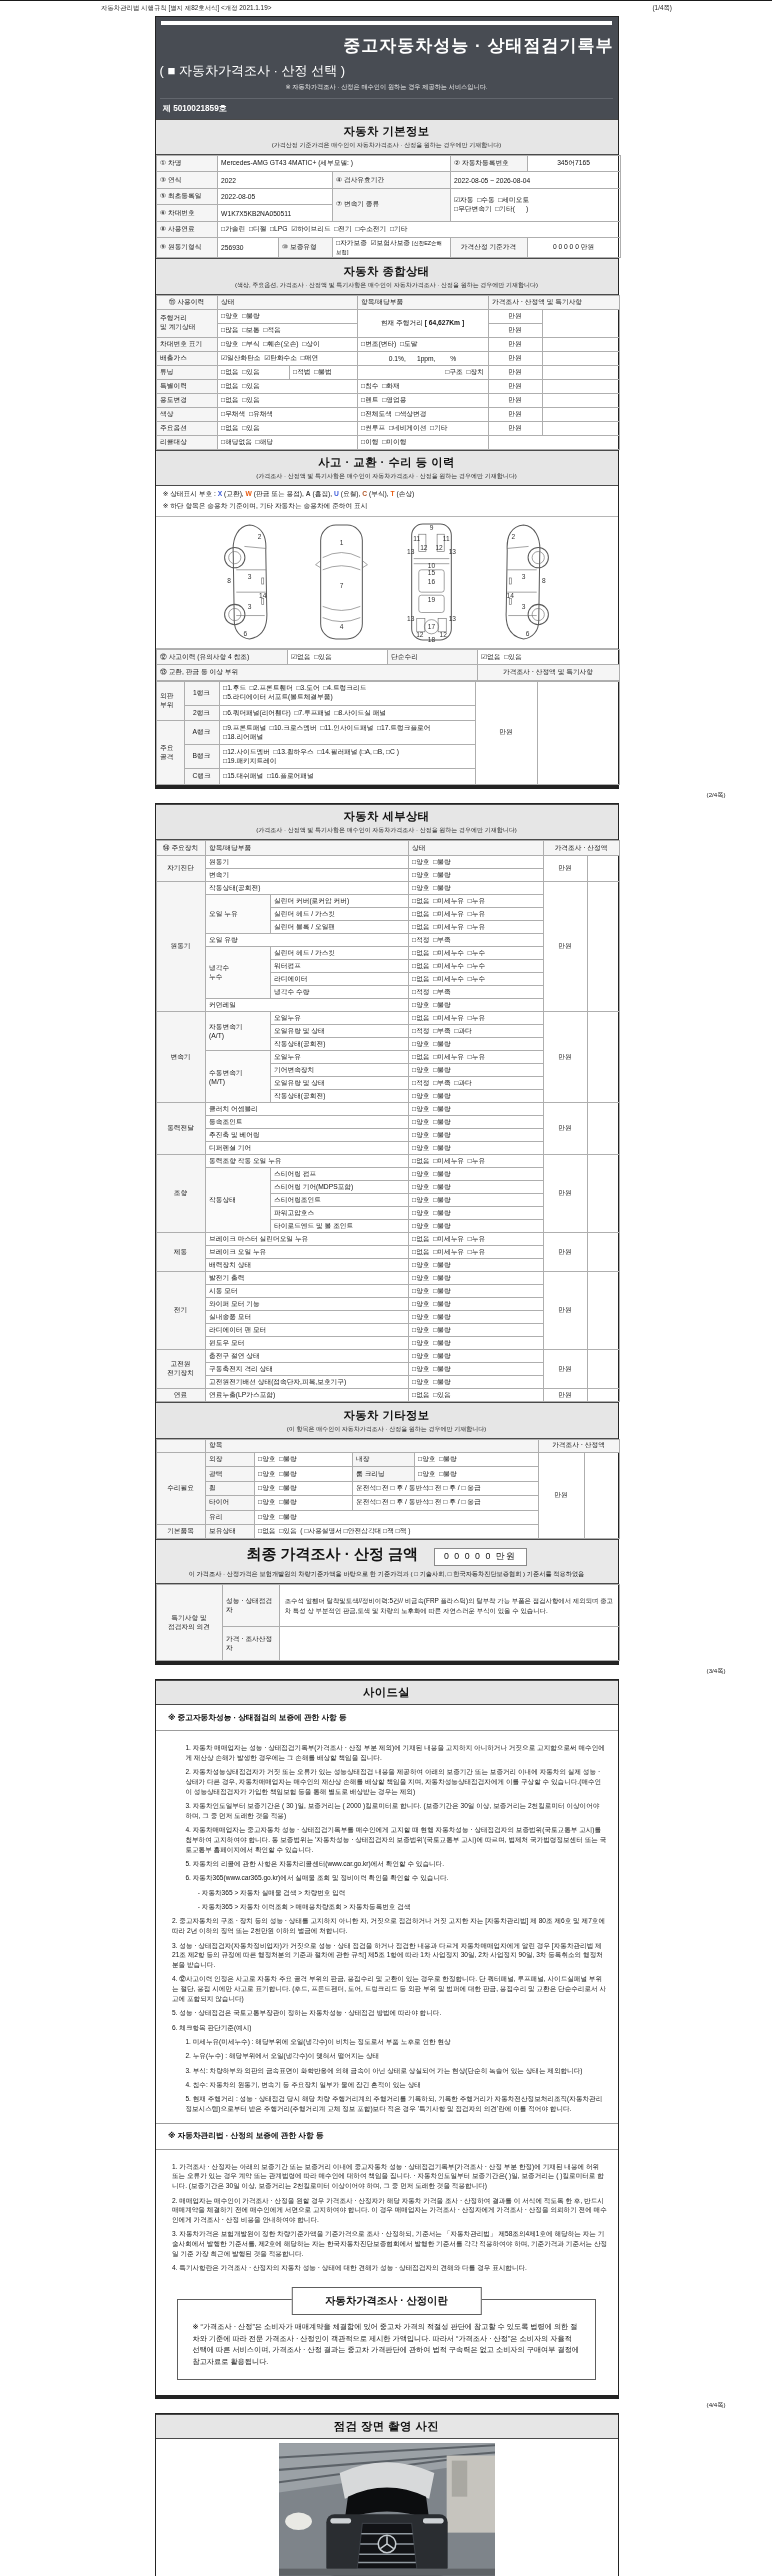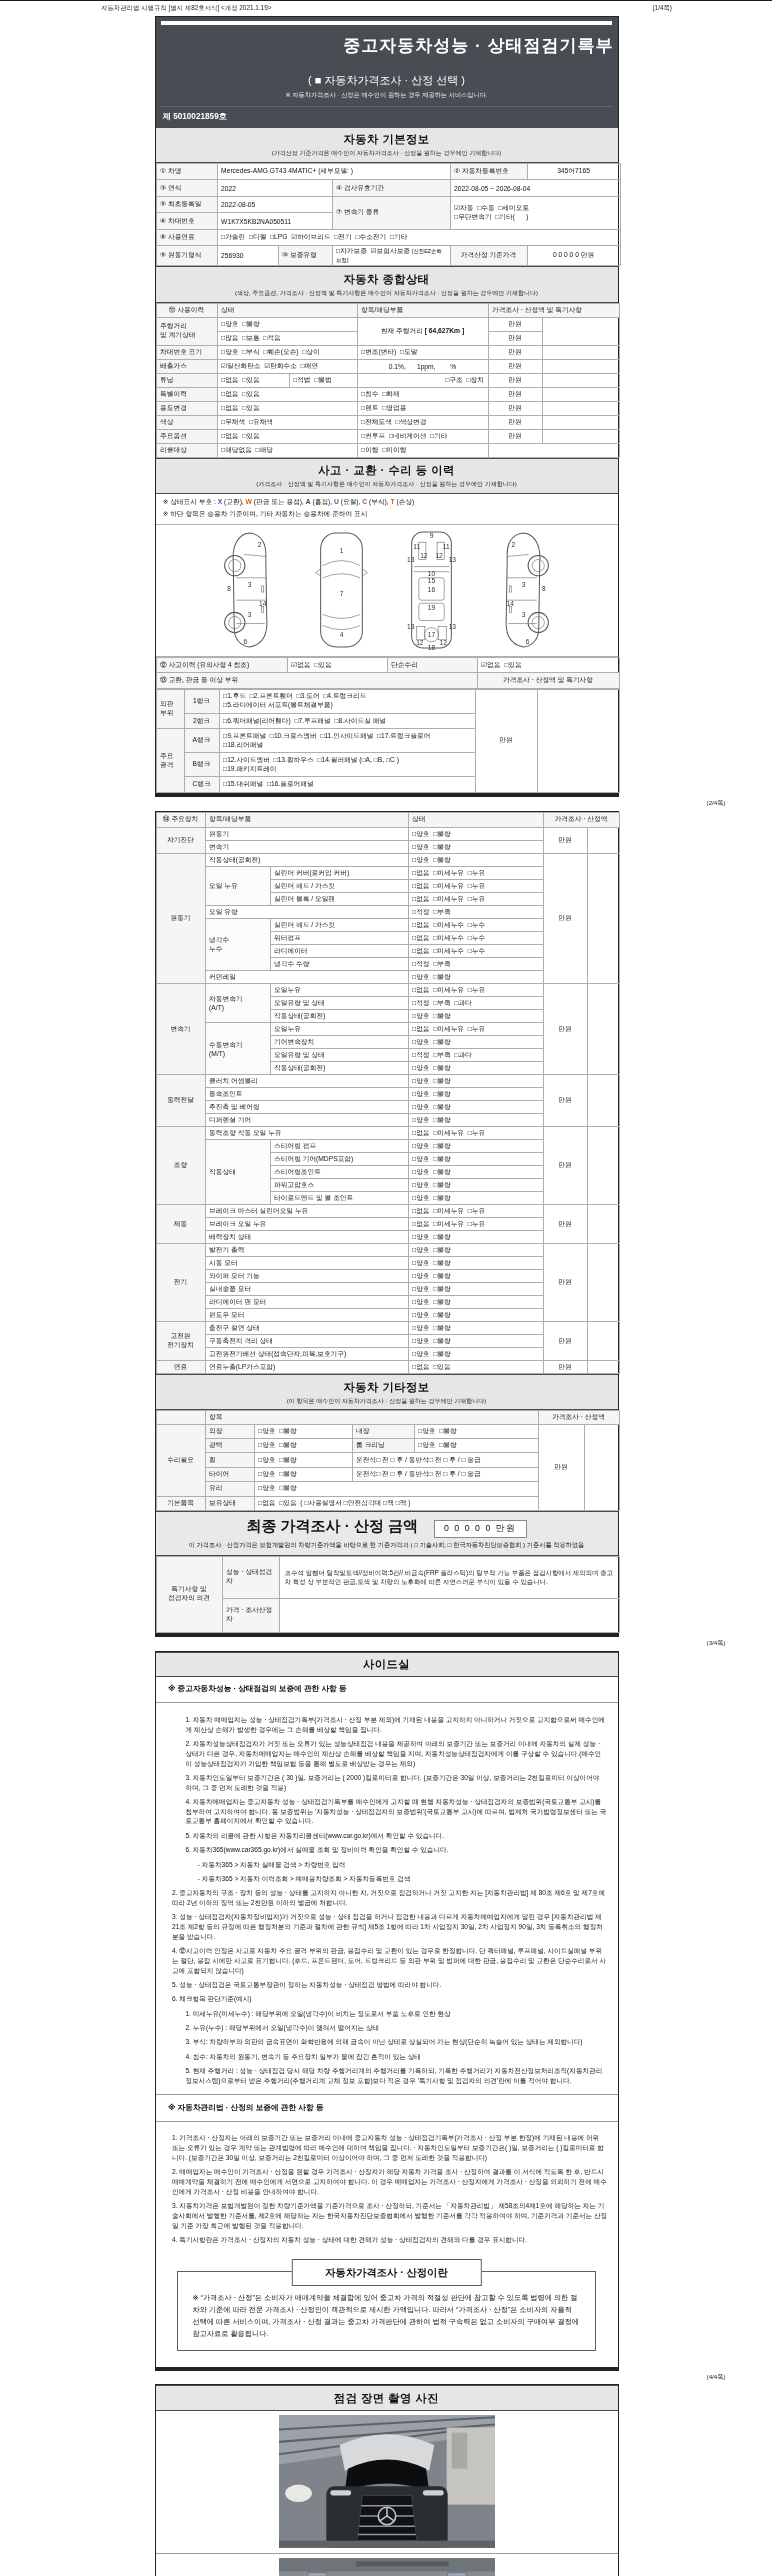--- a/index.html
+++ b/index.html
@@ -9,21 +9,21 @@
   .meta-row{width:571px;margin:0 auto;display:flex;justify-content:space-between;
             font-size:6.4px;padding:2.6px 0 3.1px;color:#222}
   .doc{width:464px;margin:0 auto}
   .sheet{border:1px solid #242424;border-bottom:4.1px solid #232323;background:#fff}
   .marker{width:571px;margin:0 auto;text-align:right;font-size:6.2px;padding:2.1px 0 2.6px;color:#222}
 
   
   .darkhead{background:#484c53;color:#fff;padding:3.6px 4.1px 0}
   .stripe{height:4.1px;background:#fff;margin:1px 1px 8.2px}
   .dh-title{text-align:right;font-size:17px;font-weight:bold;letter-spacing:1px}
-  .dh-sub{text-align:center;font-size:11px;margin-top:16px}
+  .dh-sub{text-align:left;font-size:13px;margin-top:5px}
   .dh-note{text-align:center;font-size:6.2px;margin:3.6px 0 6.2px;color:#ececec}
   .dh-docno{font-size:8.2px;font-weight:bold;padding:3.6px 3.1px 4.6px;border-top:0.5px solid #62666d}
 
   
   .band{background:#e6e6e6;border-top:1px solid #4a4a4a;border-bottom:1px solid #4a4a4a;
         text-align:center;padding:4.6px 0 3.6px}
   .band-title{font-size:11.3px;font-weight:bold;letter-spacing:0.5px}
   .band-note{font-size:6px;margin-top:2.1px;color:#222}
 
   table.t{width:100%;border-collapse:collapse;table-layout:fixed}
@@ -385,20 +385,24 @@
         <th class="c">C랭크</th>
         <td class="pre">□15.대쉬패널  □16.플로어패널</td>
       </tr>
     </tbody>
       </table>
   </div>
 
   <div class="marker">(2/4쪽)</div>
 
   <div class="sheet">
+    <div class="band">
+      <div class="band-title">자동차 세부상태</div>
+      <div class="band-note">(가격조사 · 산정액 및 특기사항은 매수인이 자동차가격조사 · 산정을 원하는 경우에만 기재합니다)</div>
+    </div>
 
     <table class="t detail">
       <colgroup>
           <col style="width:49px">
           <col style="width:65px">
           <col style="width:138px">
           <col style="width:135px">
           <col style="width:44px">
           <col style="width:32px">
         </colgroup>

